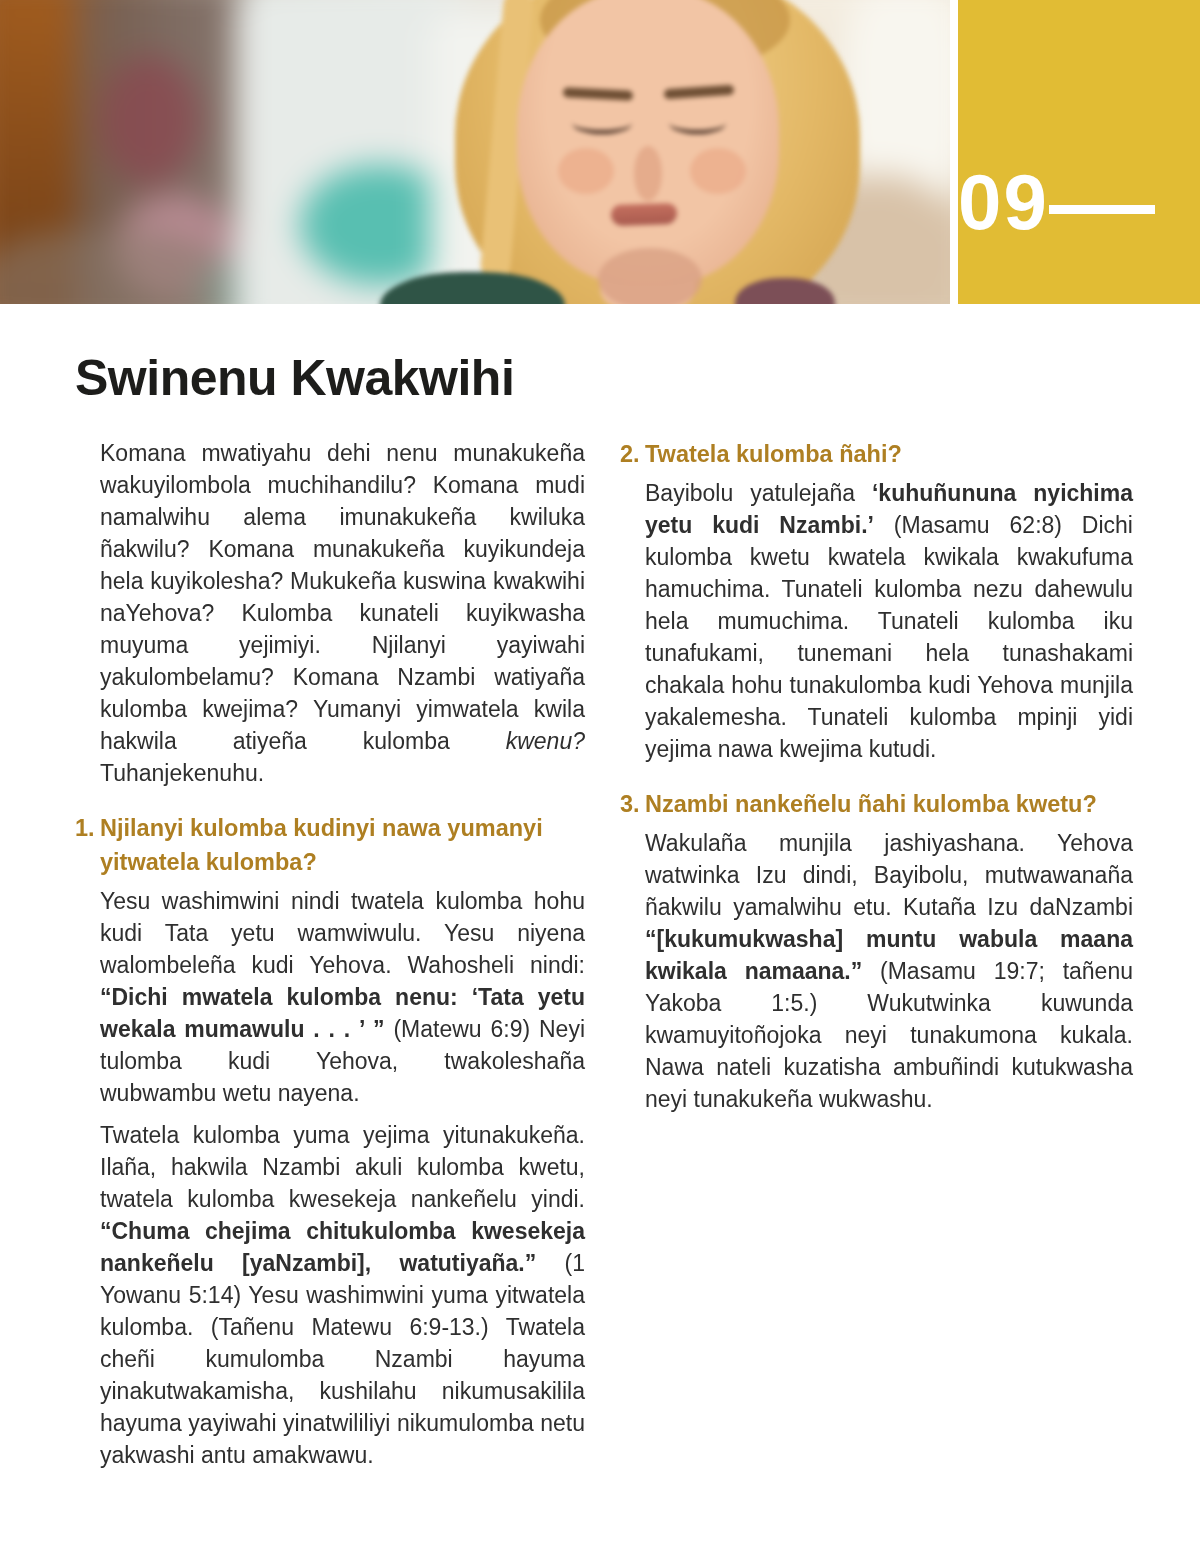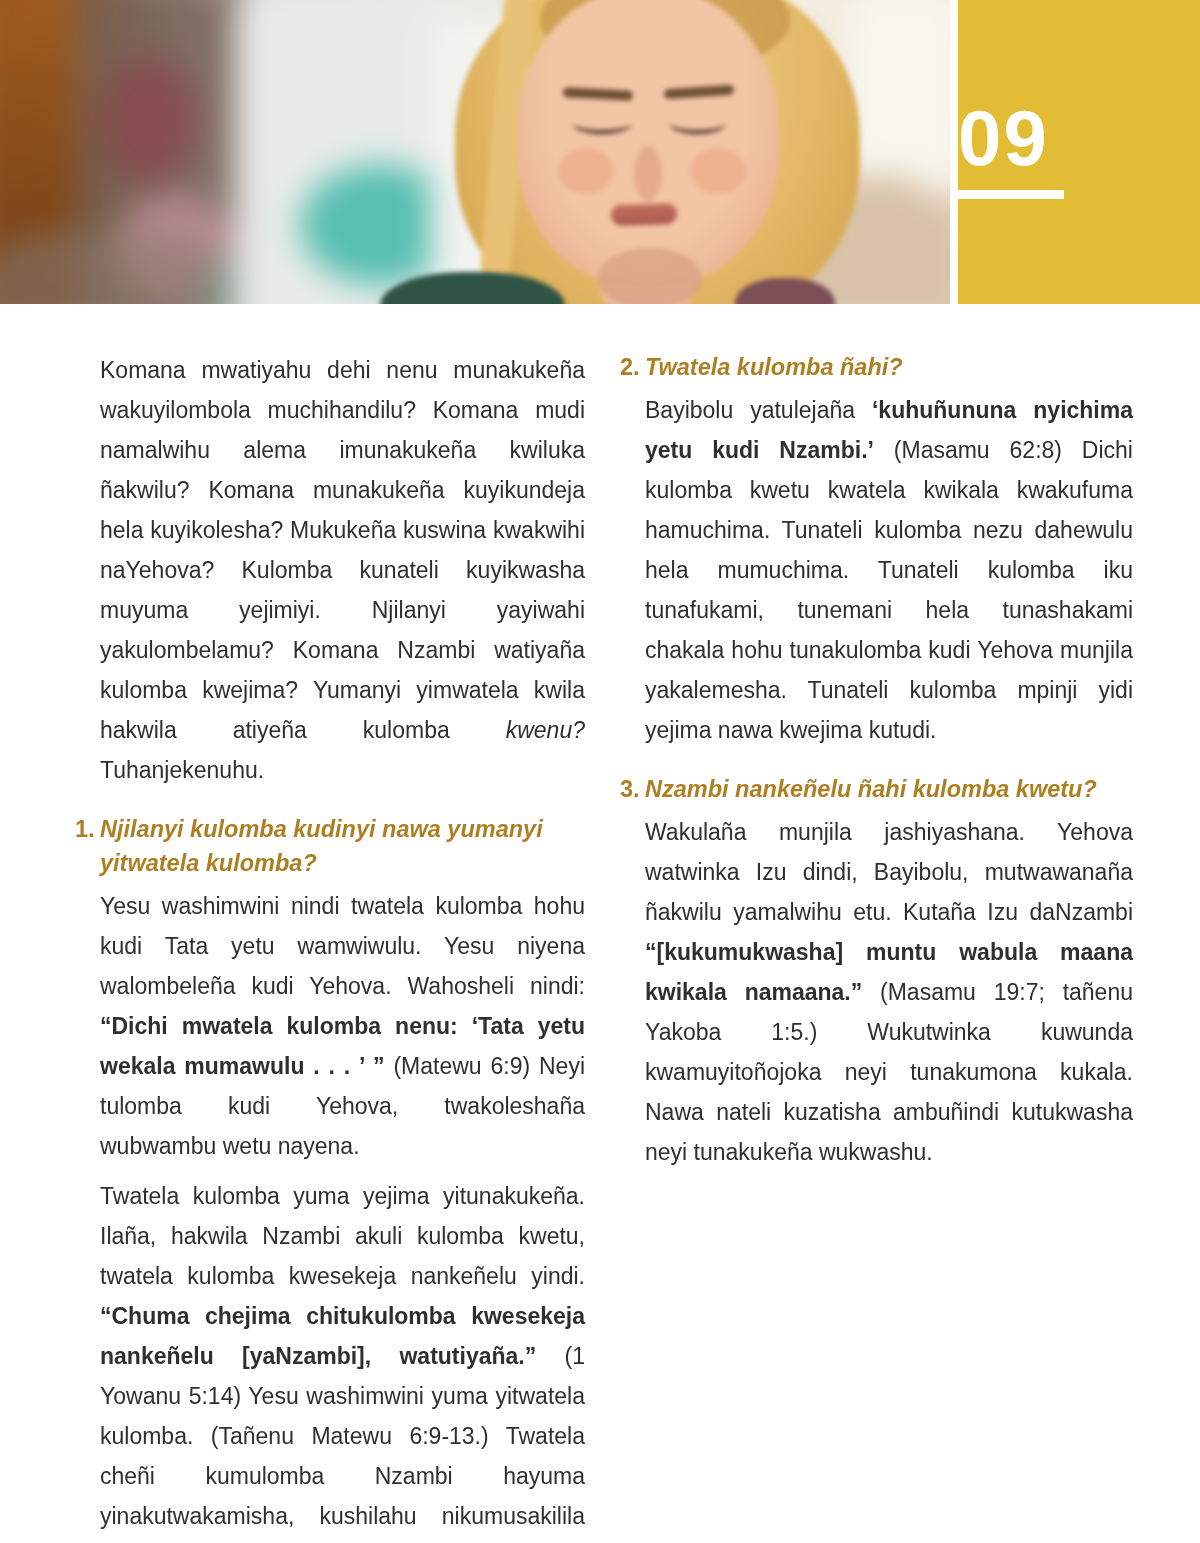--- a/index.html
+++ b/index.html
@@ -42,39 +42,39 @@
   .eye-r{left:669px;top:112px;width:57px;height:18px;border-bottom:4px solid #4f372a;border-radius:50%;}
   .nose{left:634px;top:146px;width:28px;height:55px;background:#e3a989;border-radius:50%;opacity:.9;}
   .lips{left:611px;top:204px;width:66px;height:21px;border-radius:12px 12px 14px 14px;transform:rotate(-2deg);
     background:linear-gradient(180deg,#c5705f,#a85a4e);}
   .neck-sh{left:598px;top:248px;width:104px;height:62px;background:#d9a184;border-radius:50%;opacity:.8;}
   .shoulder{left:380px;top:272px;width:185px;height:75px;background:#2f5446;border-radius:45%;}
   .floral{left:735px;top:278px;width:100px;height:55px;background:#7c4f57;border-radius:45%;}
   
   .hero-gap{width:8px;height:304px;background:#ffffff;}
   .chapter-box{flex:1;height:304px;background:var(--accent-yellow,#e1bc34);
-    display:flex;flex-direction:column;justify-content:flex-start;padding-top:100px;box-sizing:border-box;}
+    display:flex;flex-direction:row;align-items:center;justify-content:flex-start;padding-top:100px;box-sizing:border-box;}
   .chapter-num{font-size:78px;line-height:76px;font-weight:700;color:#ffffff;letter-spacing:2px;}
   .chapter-rule{width:106px;height:9px;background:#ffffff;margin-top:14px;}
   
   .title{margin:46px 75px 0 75px;font-size:50px;line-height:57px;font-weight:700;
     color:var(--title-color,#1d1d1b);letter-spacing:-0.5px;}
   .title .tl{display:block;}
   
   .columns{display:flex;margin:30px 0 0 75px;}
   .col{width:510px;}
   .col-r{width:513px;margin-left:35px;}
-  .body-p{margin:0 0 10px 0;padding-left:25px;font-size:23px;line-height:40px;
+  .body-p{margin:0 0 10px 0;padding-left:25px;font-size:23px;line-height:32px;
     text-align:justify;color:var(--body-text,#2f2f2f);}
   .body-p .bold{font-weight:700;}
   .body-p .italic{font-style:italic;}
   .sec-h{display:flex;margin:22px 0 6px 0;font-size:23.5px;line-height:34px;font-weight:700;
     color:var(--heading-gold,#ae7f22);}
   .sec-h .num{flex:0 0 25px;}
-  .sec-h .ht{flex:1;font-style:italic;}
+  .sec-h .ht{flex:1;}
   .col > .sec:first-child .sec-h{margin-top:0;}
 </style>
 </head>
 <body>
 
 <div class="page">
 
   <header class="hero">
     <div class="photo" role="img">
       <div class="ph-blur">
@@ -112,20 +112,21 @@
       </div>
     </div>
     <div class="hero-gap"></div>
     <div class="chapter-box">
       <div class="chapter-num">09</div>
       <div class="chapter-rule"></div>
     </div>
   </header>
 
   <h1 class="title">
+    <span class="tl">Swinenu Kwakwihi</span>
   </h1>
 
   <main class="columns">
 
     <div class="col">
       <p class="body-p"><span>Komana mwatiyahu dehi nenu munakukeña wakuyilombola muchihandilu? Komana mudi namalwihu alema imunakukeña kwiluka ñakwilu? Komana munakukeña kuyikundeja hela kuyikolesha? Mukukeña kuswina kwakwihi naYehova? Kulomba kunateli kuyikwasha muyuma yejimiyi. Njilanyi yayiwahi yakulombelamu? Komana Nzambi watiyaña kulomba kwejima? Yumanyi yimwatela kwila hakwila atiyeña kulomba </span><span class="italic">kwenu?</span><span> Tuhanjekenuhu.</span></p>
 
       <section class="sec">
         <h2 class="sec-h">
           <span class="num">1.</span>

